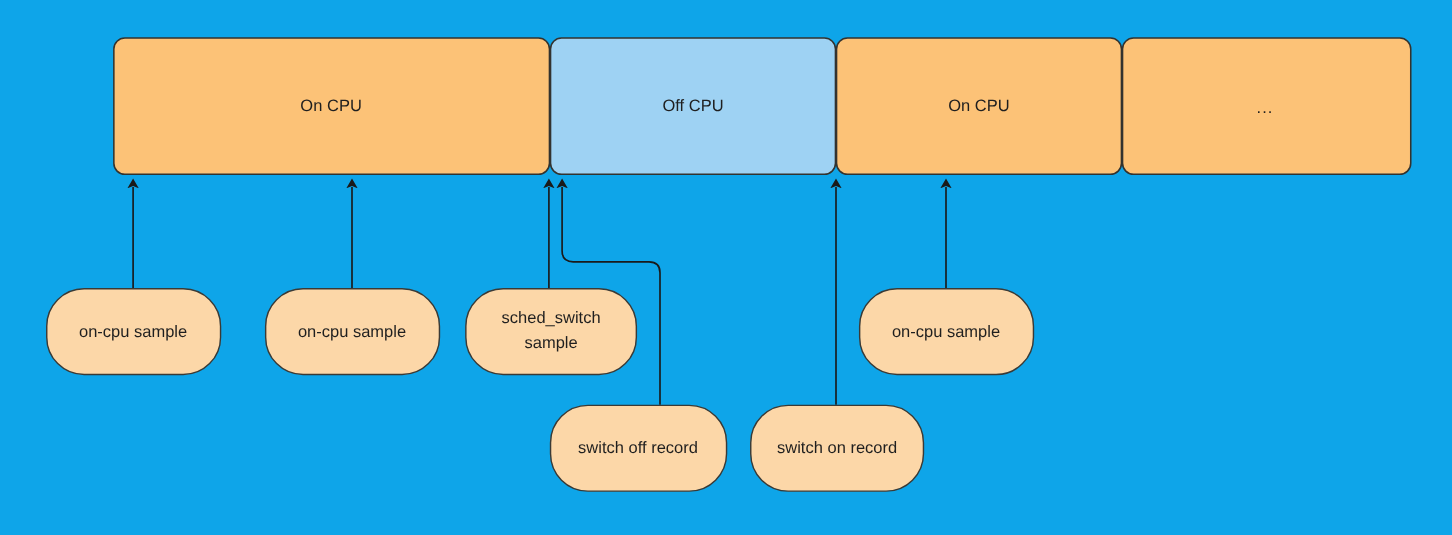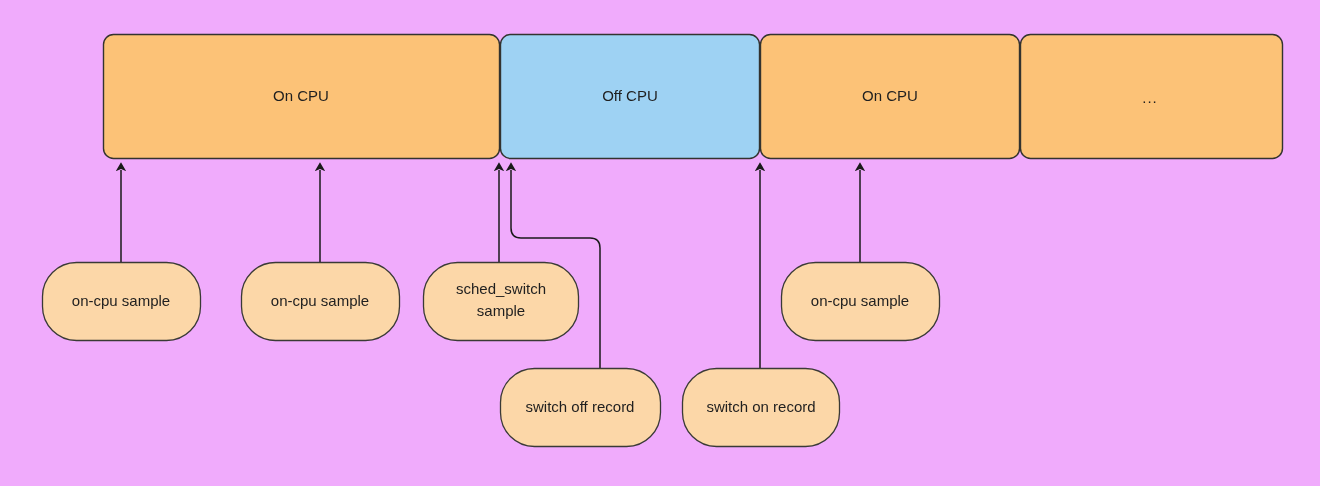--- a/index.html
+++ b/index.html
@@ -8,21 +8,21 @@
     background: #ffffff;
   }
   body {
     font-family: "Liberation Sans", sans-serif;
     color: #1a1a1a;
   }
   #canvas {
     position: relative;
     width: 1320px;
     height: 486px;
-    background: #f0abfc;
+    background: #0ea5e9;
     overflow: hidden;
   }
   svg#diagram {
     position: absolute;
     top: 0;
     left: 0;
     width: 1320px;
     height: 486px;
   }
   .node-label {

